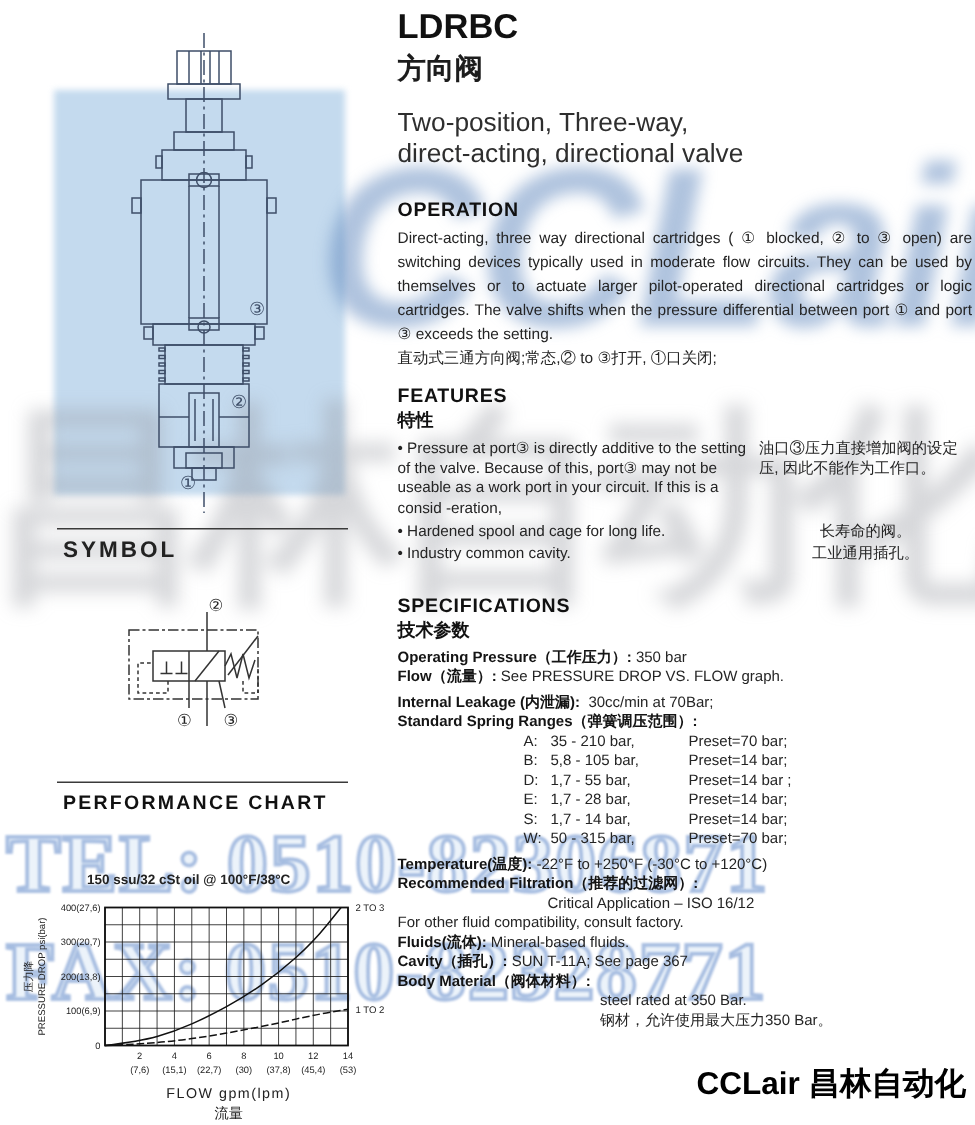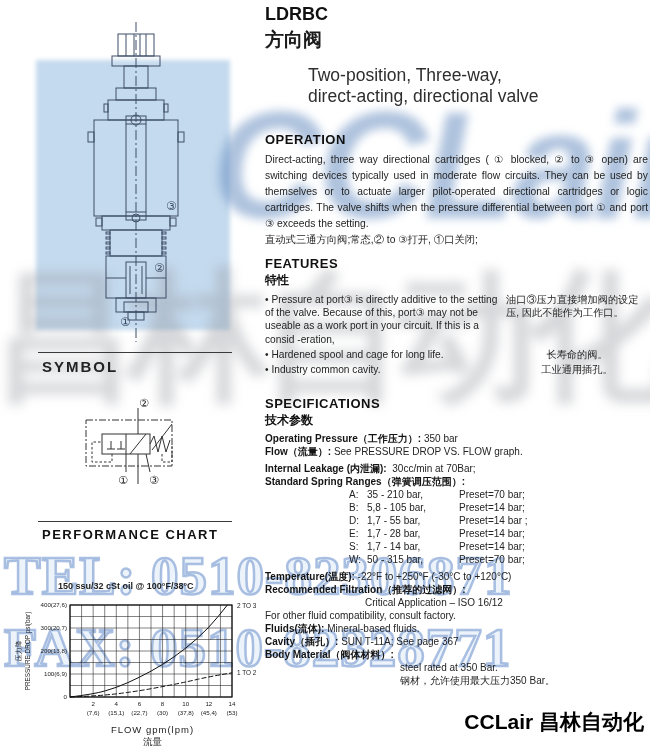--- a/index.html
+++ b/index.html
@@ -38,24 +38,24 @@
   #chart-title { position:absolute; left:58px; top:581px; width:205px;
     text-align:left; font-size:9px; font-weight:bold; color:#222; }
   #perf-chart { position:absolute; left:14px; top:593px; }
   #flow-caption { position:absolute; left:70px; top:724px; width:165px;
     text-align:center; font-size:9.5px; color:#222; letter-spacing:1px; }
   #flow-caption-cn { position:absolute; left:70px; top:736px; width:165px;
     text-align:center; font-size:9.5px; color:#222; }
   
   .rcol { position:absolute; left:265px; width:383px; }
   #title-block { top:4px; }
-  #product-code { font-size:18px; font-weight:bold; color:#111; }
+  #product-code { font-size:23px; font-weight:bold; color:#111; }
   #product-name-cn { font-size:19px; font-weight:bold; margin-top:2px; }
   .desc-line { font-size:17.5px; color:#2e2e2e; line-height:21px; }
-  #desc-block { margin-top:12px;margin-left:43px; }
+  #desc-block { margin-top:12px; }
   .sec-heading { font-size:13px; font-weight:bold; color:#111; letter-spacing:0.5px; }
   .sec-heading-cn { font-size:12px; font-weight:bold; color:#111; margin-top:1px; }
   #operation-block { top:132px; }
   #operation-text { margin-top:5px; font-size:10.3px; line-height:16px;
     text-align:justify; color:#242424; }
   .op-cn { font-size:10.3px; line-height:16px; color:#242424; }
   #features-block { top:256px; }
   .feat-rows { margin-top:4px; }
   .feat-row { display:flex; font-size:10.2px; line-height:13.2px; color:#242424; margin-bottom:2px; }
   .feat-en { width:234px; }

